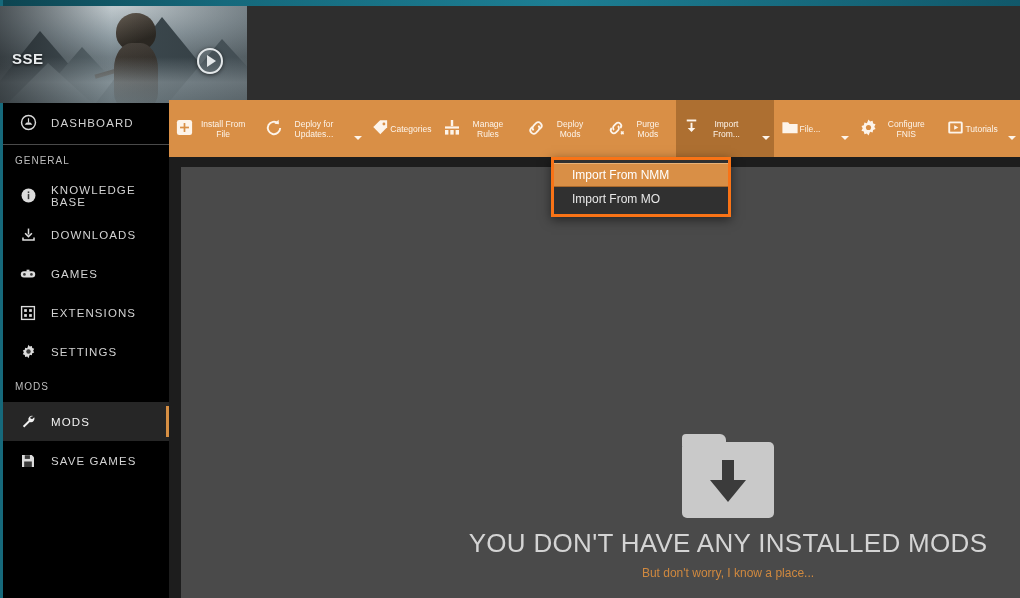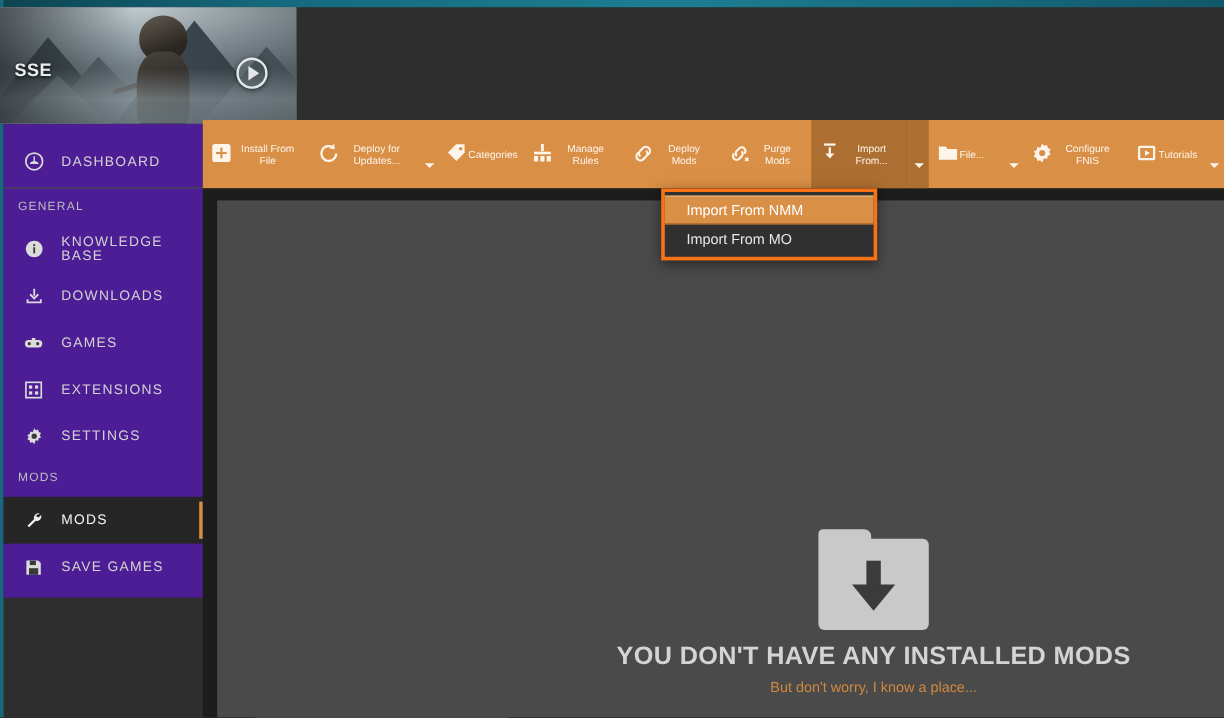--- a/index.html
+++ b/index.html
@@ -23,22 +23,22 @@
   }
   .left-strip {
     position: absolute; top: 0; left: 0;
     width: 3px; height: 598px;
     background: #16697b;
   }
 
   
   .sidebar {
     position: absolute; top: 6px; left: 3px;
-    width: 166px; height: 492px;
-    background: #4c1d95;
+    width: 166px; height: 592px;
+    background: #000000;
   }
   .game-banner {
     position: relative;
     width: 247px; height: 97px;
     margin-left: -3px;
     overflow: hidden;
     background: #6d7a80;
   }
   .banner-sky {
     position: absolute; inset: 0;
@@ -103,21 +103,21 @@
   .play-btn::after {
     content: "";
     width: 0; height: 0;
     margin-left: 3px;
     border-style: solid;
     border-width: 6px 0 6px 9px;
     border-color: transparent transparent transparent #e3e7e9;
   }
 
   
-  .nav { padding-top: 12px; }
+  .nav { padding-top: 0; }
   .nav-item {
     position: relative;
     height: 39px;
     display: flex; align-items: center;
     padding-left: 15px;
     color: #d2d2d2;
     font-size: 11.5px;
     letter-spacing: 1.1px;
     cursor: pointer;
   }
@@ -248,22 +248,22 @@
     position: absolute; left: 0; top: 8px;
     width: 92px; height: 76px;
     background: #c9c9c9;
     border-radius: 5px;
   }
   .folder-arrow {
     position: absolute; left: 50%; top: 26px;
     transform: translateX(-50%);
   }
   .empty-title {
-    font-size: 21px;
-    font-weight: bold;
+    font-size: 26px;
+    font-weight: normal;
     color: #d4d4d4;
     letter-spacing: 0.3px;
     white-space: nowrap;
   }
   .empty-sub {
     margin-top: 7px;
     font-size: 12px;
     color: #d0893f;
   }
 </style>

